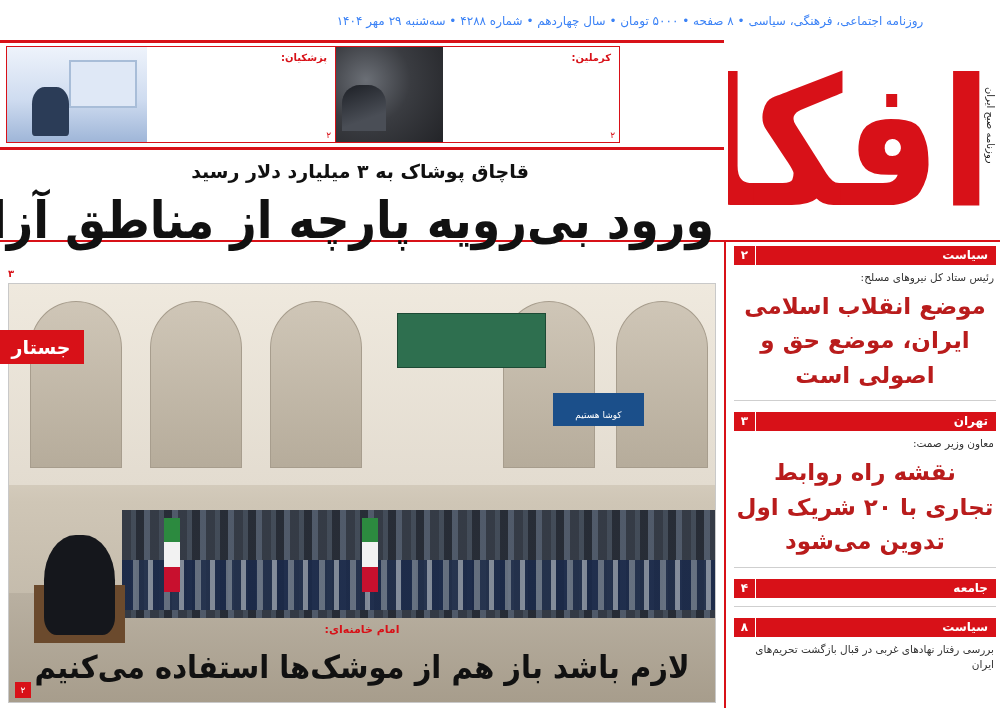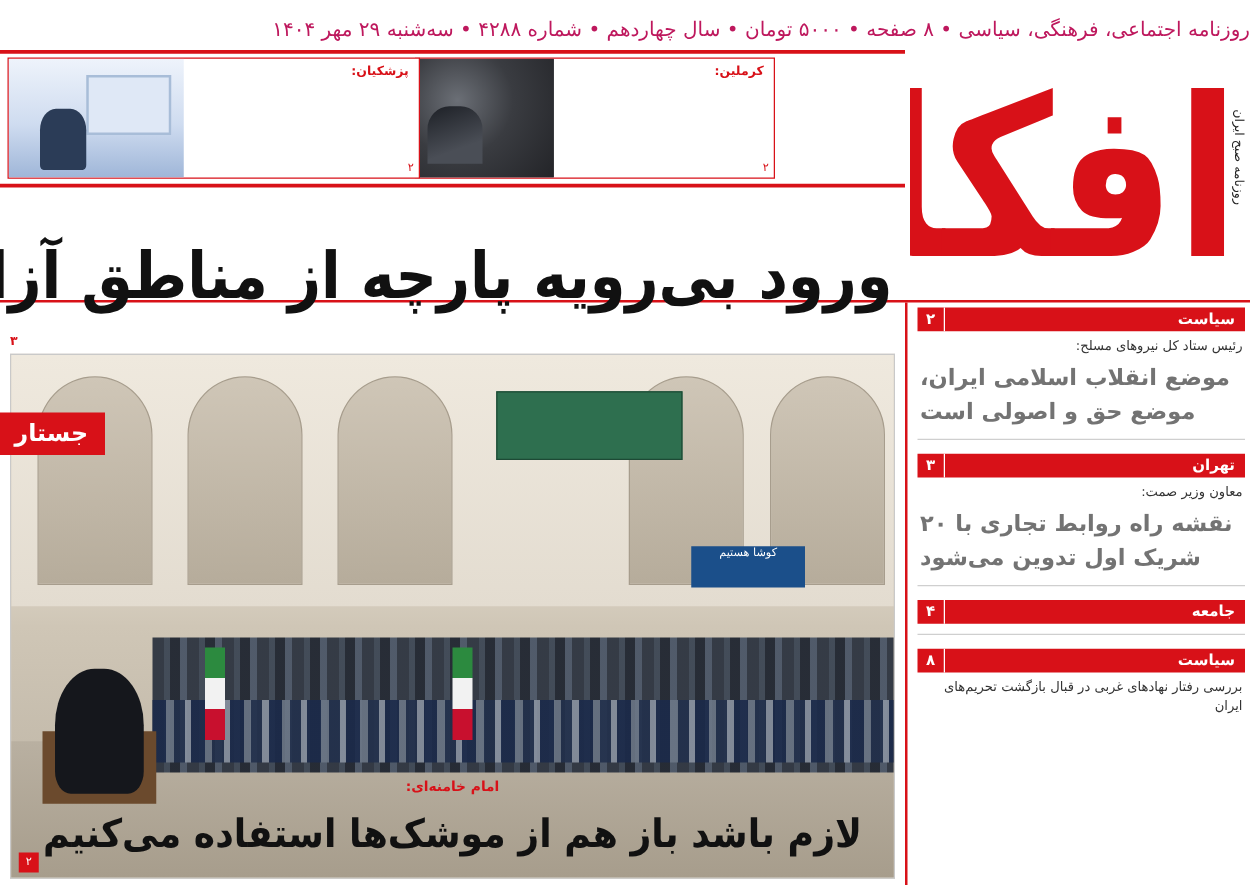--- a/index.html
+++ b/index.html
@@ -15,22 +15,22 @@
     background: #fff;
   }
 
   
   .top-meta {
     position: absolute;
     top: 14px; right: 0; left: 0;
     height: 22px;
     direction: rtl;
     text-align: center;
-    font-size: 16px;
-    color: #be185d;
+    font-size: 12px;
+    color: #3b82f6;
     letter-spacing: 0;
     padding-left: 260px;
   }
   .top-meta span { white-space: nowrap; }
 
   
   .masthead {
     position: absolute;
     top: 22px; right: 0;
     width: 272px; height: 218px;
@@ -204,22 +204,21 @@
     border: 1px solid #1d4a35;
   }
   .mp-banner-sm {
     position: absolute;
     background: #1b4f8a;
     color: #fff;
     font-size: 9px;
     direction: rtl;
     text-align: center;
     line-height: 1.5;
-    padding-top: 0;
-    margin-top: 44px;
+    padding-top: 16px;
   }
   .mp-floor {
     position: absolute;
     bottom: 0; left: 0; right: 0; height: 26%;
     background: linear-gradient(180deg,#b9b0a1 0%, #a79d8c 100%);
   }
   .mp-crowd {
     position: absolute;
     left: 16%; right: 0; top: 54%; height: 26%;
     background:
@@ -316,25 +315,25 @@
     font-weight: bold;
   }
   .brief-kicker {
     font-size: 10.5px;
     color: #333;
     text-align: right;
     margin: 5px 2px 3px 2px;
     line-height: 1.5;
   }
   .brief-head {
-    font-size: 18px;
-    font-weight: bold;
-    color: #737373;
+    font-size: 23px;
+    font-weight: bold;
+    color: #b91c1c;
     line-height: 1.5;
-    text-align: left;
+    text-align: center;
     padding: 0 2px;
   }
   .brief-sep {
     height: 1px;
     background: #cfcfcf;
     margin-top: 8px;
   }
 
   
   .side-tab {
@@ -378,20 +377,21 @@
   </div>
 
   <div class="teaser" style="top:46px; right:664px; width:330px; height:97px;">
     <div class="ph photo-b" style="width:140px;"></div>
     <div class="txt" style="width:190px;">
       <div class="kicker">پزشکیان:</div>
     </div>
     <div class="pg">۲</div>
   </div>
 
+  <div class="lead-kicker" style="top:160px; right:290px; left:10px;">قاچاق پوشاک به ۳ میلیارد دلار رسید</div>
   <div class="lead-headline" style="top:190px; right:286px; left:6px;">ورود بی‌رویه پارچه از مناطق آزاد</div>
   <div class="lead-pg" style="top:268px; left:8px;">۳</div>
 
   <div class="main-photo" style="top:283px; right:284px; left:8px; height:420px;">
     <div class="mp-hall"></div>
     <div class="mp-wall"></div>
 
     <div class="mp-arch" style="left:3%;"></div>
     <div class="mp-arch" style="left:20%;"></div>
     <div class="mp-arch" style="left:37%;"></div>

